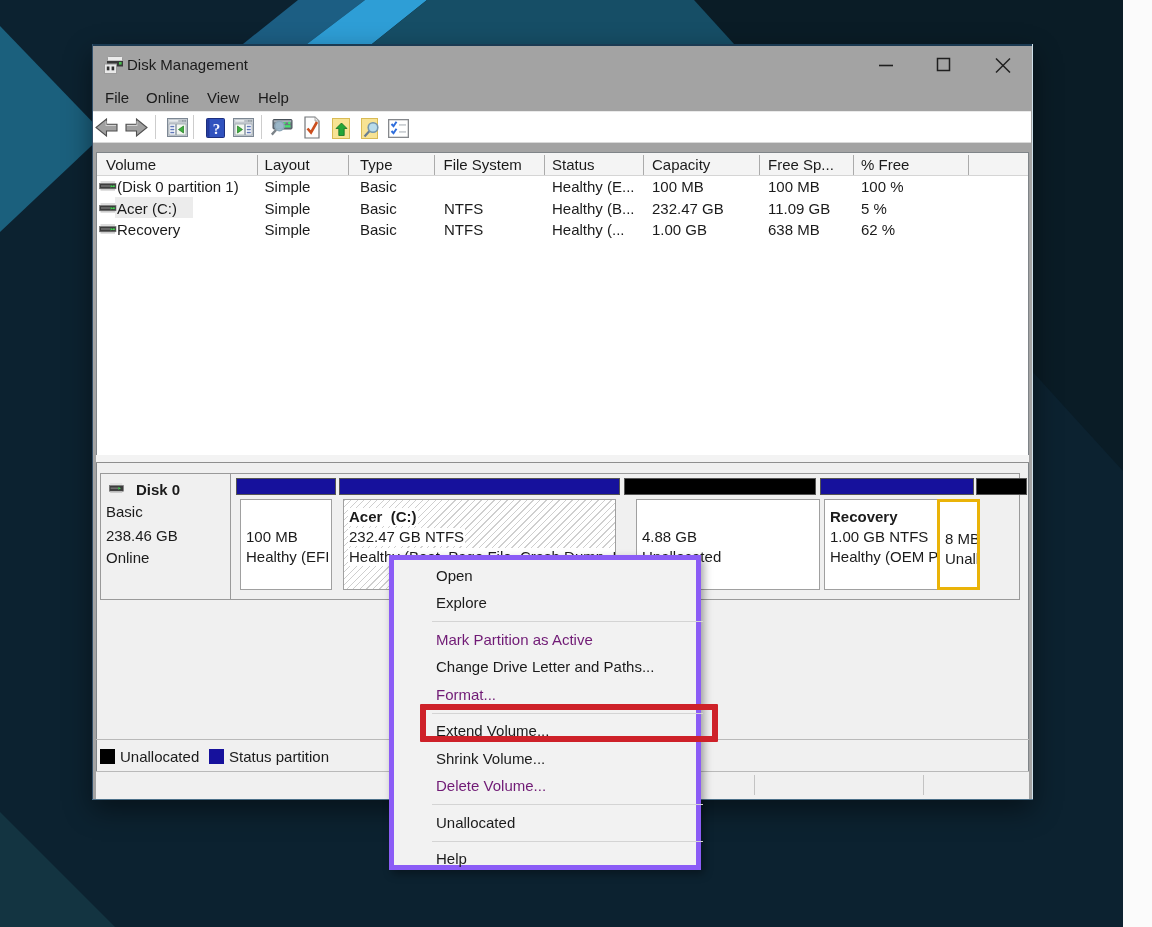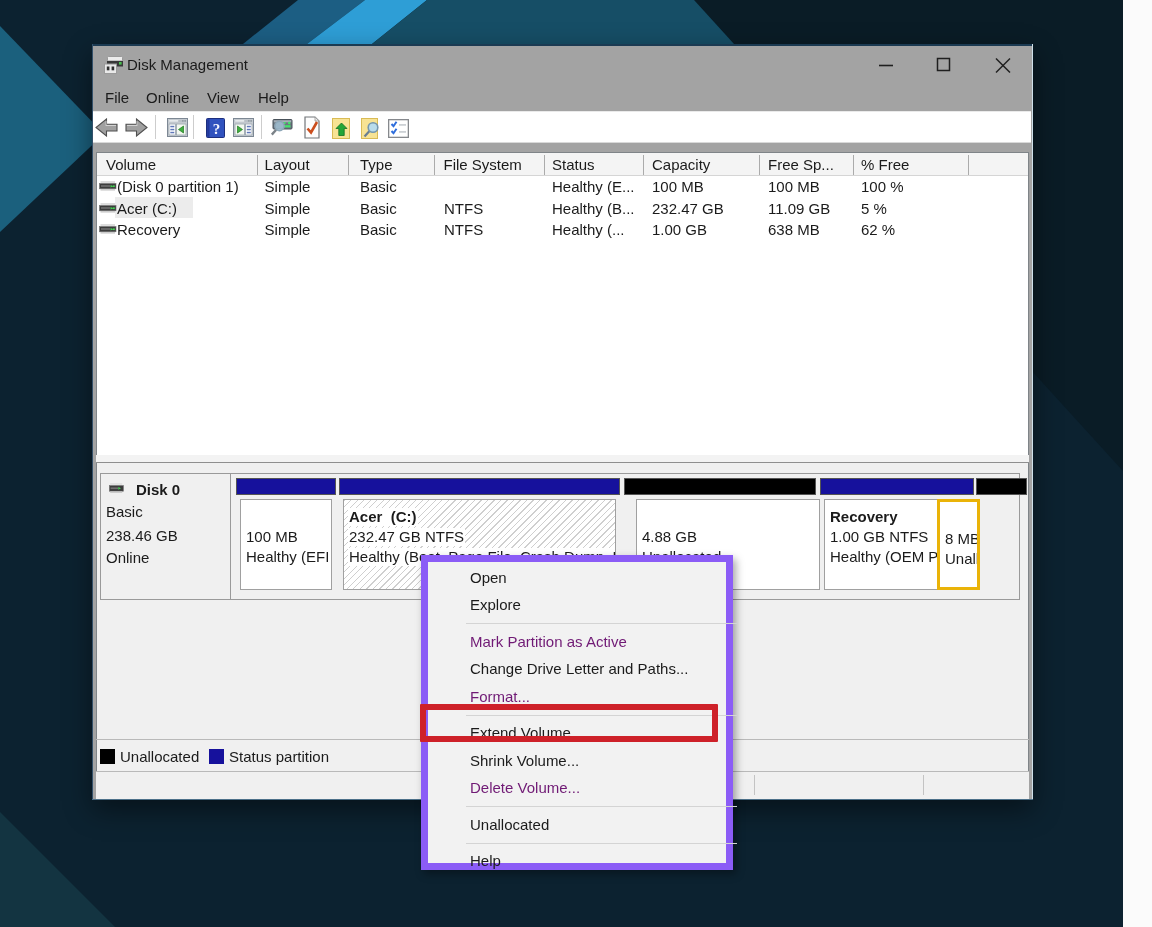--- a/index.html
+++ b/index.html
@@ -251,21 +251,21 @@
   <div class="abs" style="left:4px;top:727px;width:933px;height:28px;background:#f0f0f0;border-top:1px solid #b9b9b9"></div>
   <div class="abs" style="left:662px;top:731px;width:1px;height:20px;background:#c3c3c3"></div>
   <div class="abs" style="left:831px;top:731px;width:1px;height:20px;background:#c3c3c3"></div>
 </div>
 
 <div class="abs" style="left:92px;top:44px;width:941px;height:2px;background:#1b3a52;z-index:4"></div>
 <div class="abs" style="left:92px;top:44px;width:1px;height:756px;background:#33506a;z-index:4"></div>
 <div class="abs" style="left:1032px;top:44px;width:1px;height:756px;background:#cfe0ea;z-index:4"></div>
 <div class="abs" style="left:92px;top:799px;width:941px;height:1px;background:#4c7089;z-index:4"></div>
 
-<div id="cmenu" class="abs" style="left:421px;top:555px;width:312px;height:315px;background:#f2f2f2;border:7px solid #8b5cf6;box-shadow:3px 4px 8px rgba(0,0,0,0.35);z-index:5">
+<div id="cmenu" class="abs" style="left:389px;top:555px;width:312px;height:315px;background:#f2f2f2;border:5px solid #8b5cf6;box-shadow:3px 4px 8px rgba(0,0,0,0.35);z-index:5">
     <div class="abs t15" style="left:42px;top:6.5px">Open</div>
     <div class="abs t15" style="left:42px;top:34px">Explore</div>
     <div class="abs" style="left:38px;top:61px;width:271px;height:1px;background:#d4d4d4"></div>
     <div class="abs t15 gray" style="left:42px;top:70.5px">Mark Partition as Active</div>
     <div class="abs t15" style="left:42px;top:98px">Change Drive Letter and Paths...</div>
     <div class="abs t15 gray" style="left:42px;top:125.5px">Format...</div>
     <div class="abs" style="left:38px;top:152.5px;width:271px;height:1px;background:#d4d4d4"></div>
     <div class="abs t15" style="left:42px;top:162px">Extend Volume...</div>
     <div class="abs t15" style="left:42px;top:189.5px">Shrink Volume...</div>
     <div class="abs t15 gray" style="left:42px;top:217px">Delete Volume...</div>

